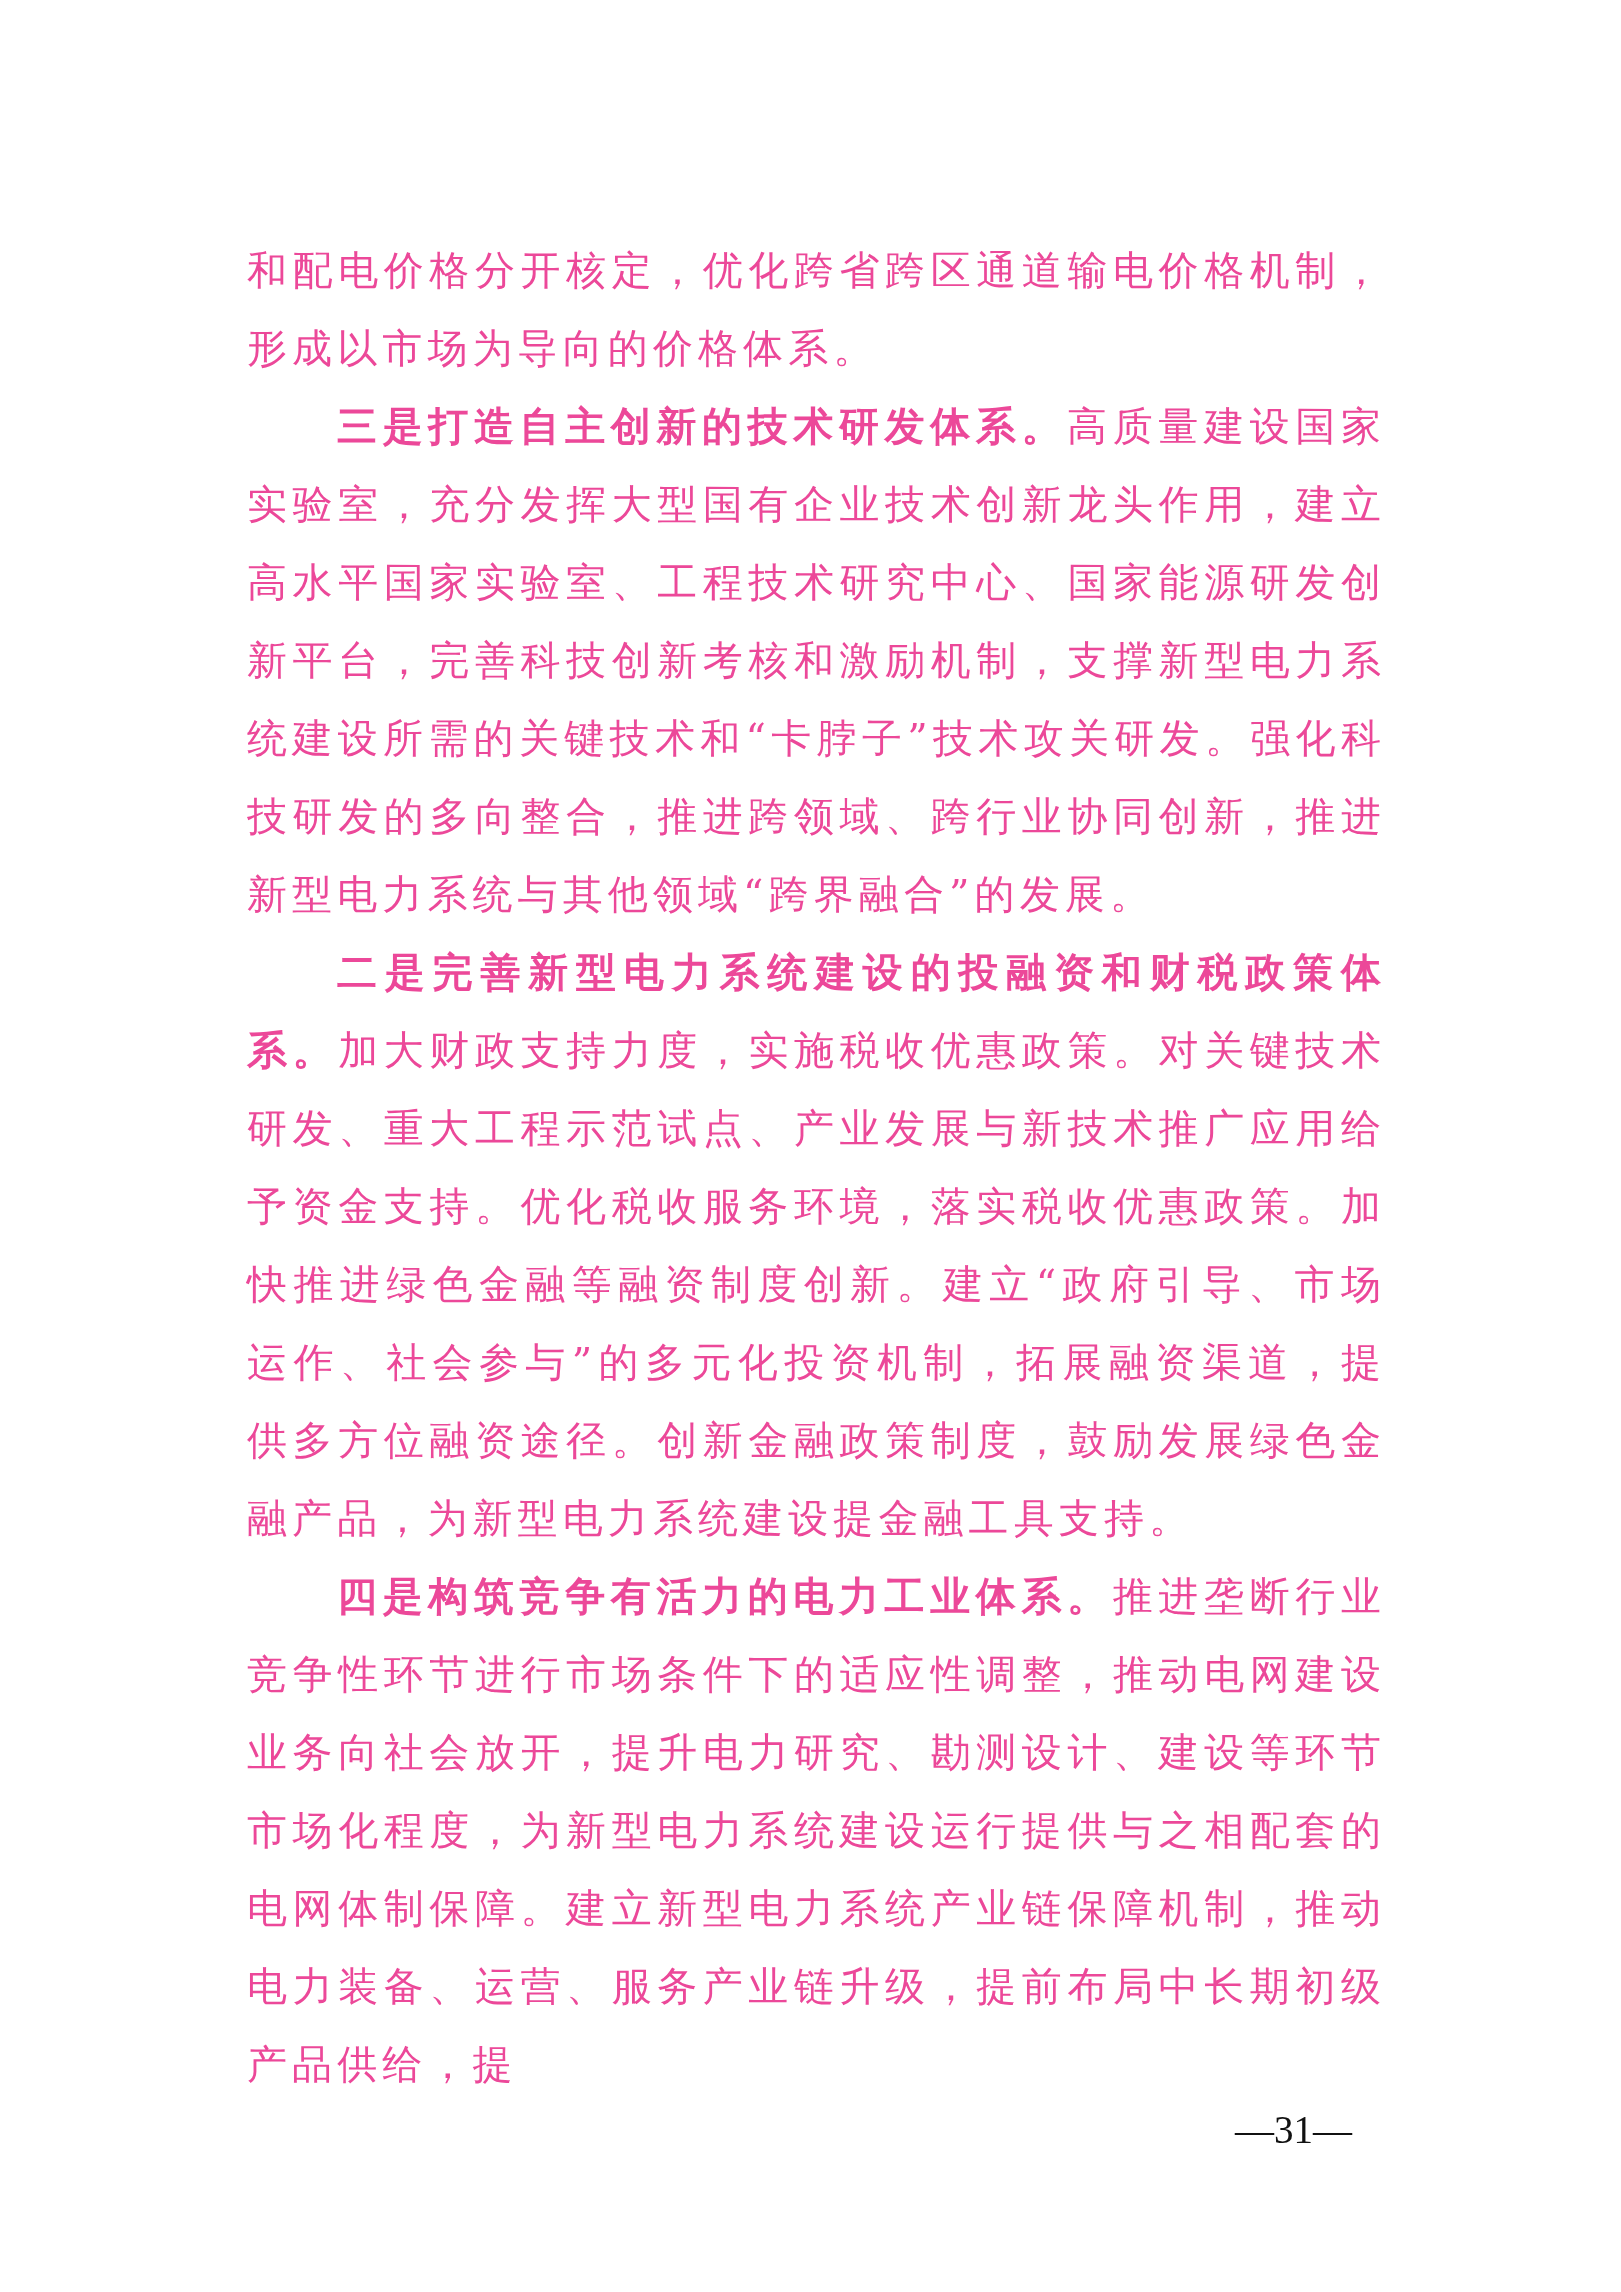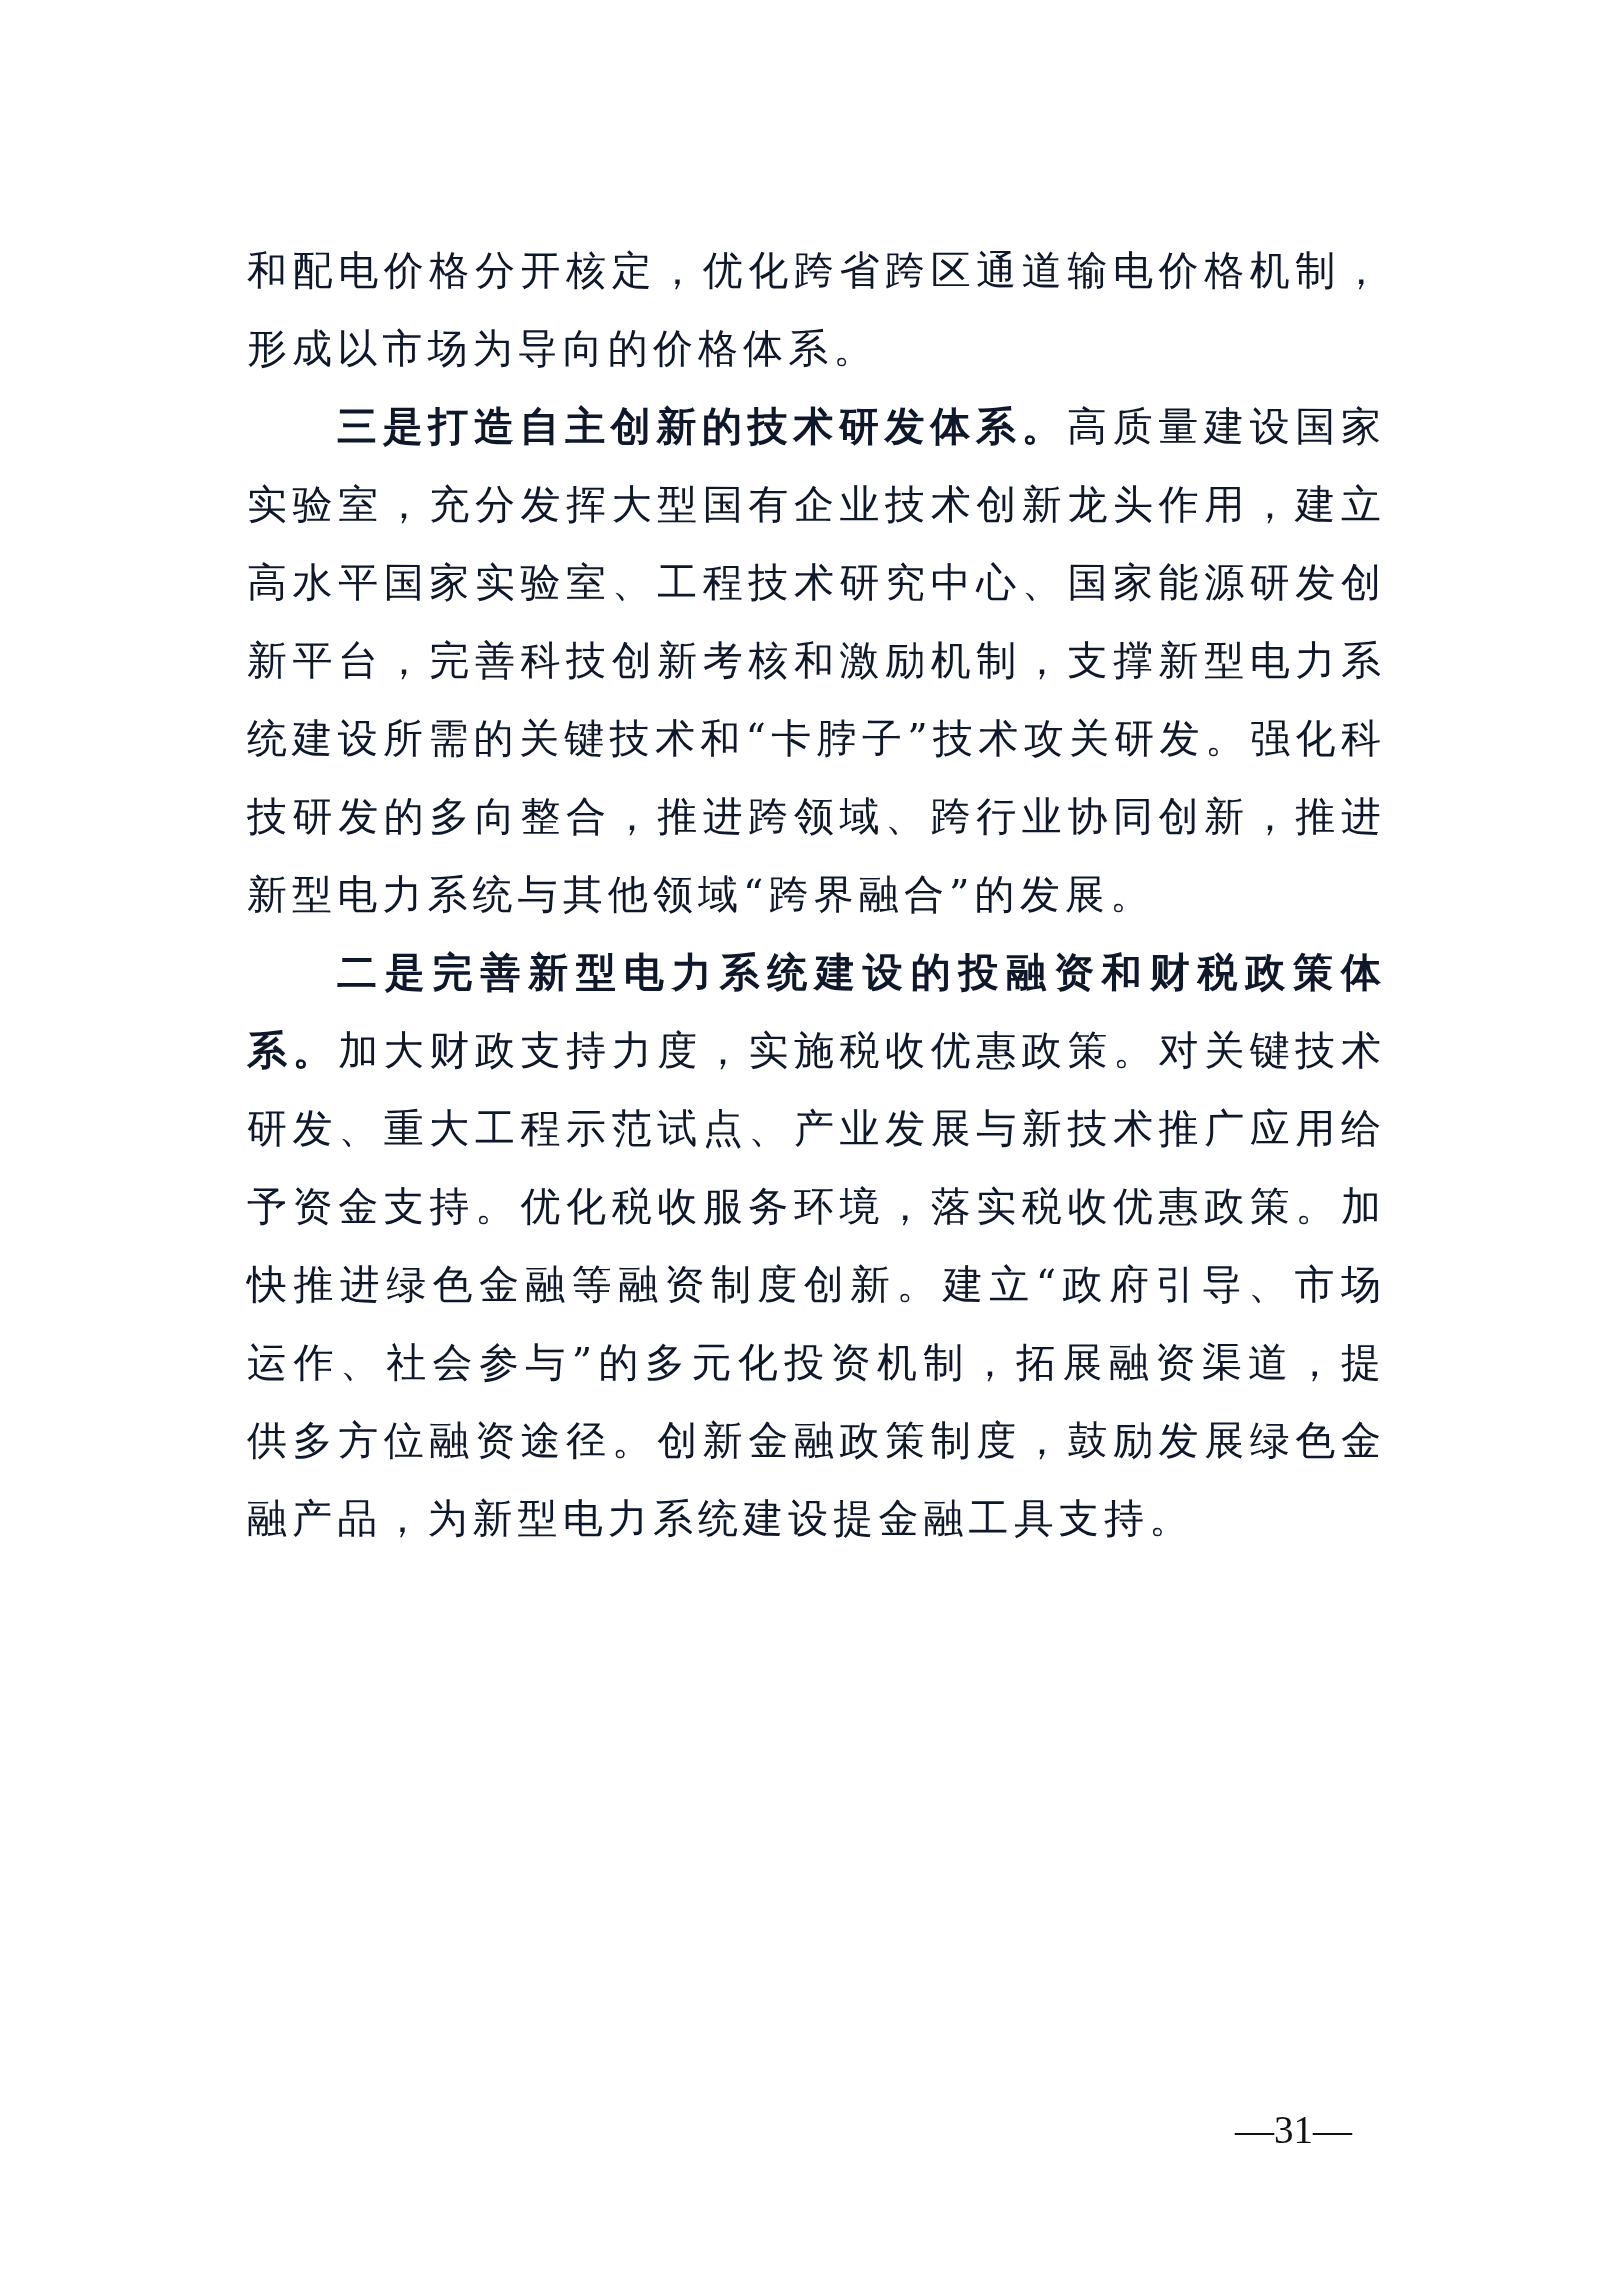--- a/index.html
+++ b/index.html
@@ -3,35 +3,36 @@
   <meta charset="utf-8">
   <style>
     html, body { margin: 0; padding: 0; background: #ffffff; }
     body { width: 1621px; height: 2293px; position: relative; overflow: hidden; }
     .page {
       position: absolute; left: 0; top: 0; width: 1621px; height: 2293px; background: #fff;
     }
     .text-block {
       position: absolute; left: 247px; top: 231px; width: 1139px;
       font-family: "DejaVu Serif", "Liberation Serif", serif;
-      font-size: 40px; line-height: 78px; color: #0f172a;
+      font-size: 40px; line-height: 78px; color: #ec4899;
       letter-spacing: 5.1px;
     }
     .para { margin: 0; text-align: justify; text-align-last: left; }
     .para.indent { text-indent: 90px; }
     .bold { font-weight: bold; }
     .page-number {
       position: absolute; left: 1215px; top: 2107px; width: 157px; text-align: center;
       font-family: "Liberation Serif", "DejaVu Serif", serif; font-size: 39px; color: #111;
     }
   </style>
 </head>
 <body>
 
 <div class="page">
   <div class="text-block">
     <p class="para"><span>和配电价格分开核定，优化跨省跨区通道输电价格机制，形成以市场为导向的价格体系。</span></p>
     <p class="para indent"><span class="bold">三是打造自主创新的技术研发体系。</span><span>高质量建设国家实验室，充分发挥大型国有企业技术创新龙头作用，建立高水平国家实验室、工程技术研究中心、国家能源研发创新平台，完善科技创新考核和激励机制，支撑新型电力系统建设所需的关键技术和“卡脖子”技术攻关研发。强化科技研发的多向整合，推进跨领域、跨行业协同创新，推进新型电力系统与其他领域“跨界融合”的发展。</span></p>
     <p class="para indent"><span class="bold">二是完善新型电力系统建设的投融资和财税政策体系。</span><span>加大财政支持力度，实施税收优惠政策。对关键技术研发、重大工程示范试点、产业发展与新技术推广应用给予资金支持。优化税收服务环境，落实税收优惠政策。加快推进绿色金融等融资制度创新。建立“政府引导、市场运作、社会参与”的多元化投资机制，拓展融资渠道，提供多方位融资途径。创新金融政策制度，鼓励发展绿色金融产品，为新型电力系统建设提金融工具支持。</span></p>
+    <p class="para indent"><span class="bold">四是构筑竞争有活力的电力工业体系。</span><span>推进垄断行业竞争性环节进行市场条件下的适应性调整，推动电网建设业务向社会放开，提升电力研究、勘测设计、建设等环节市场化程度，为新型电力系统建设运行提供与之相配套的电网体制保障。建立新型电力系统产业链保障机制，推动电力装备、运营、服务产业链升级，提前布局中长期初级产品供给，提</span></p>
   </div>
   <div class="page-number">—31—</div>
 </div>
 
 
 </body></html>

